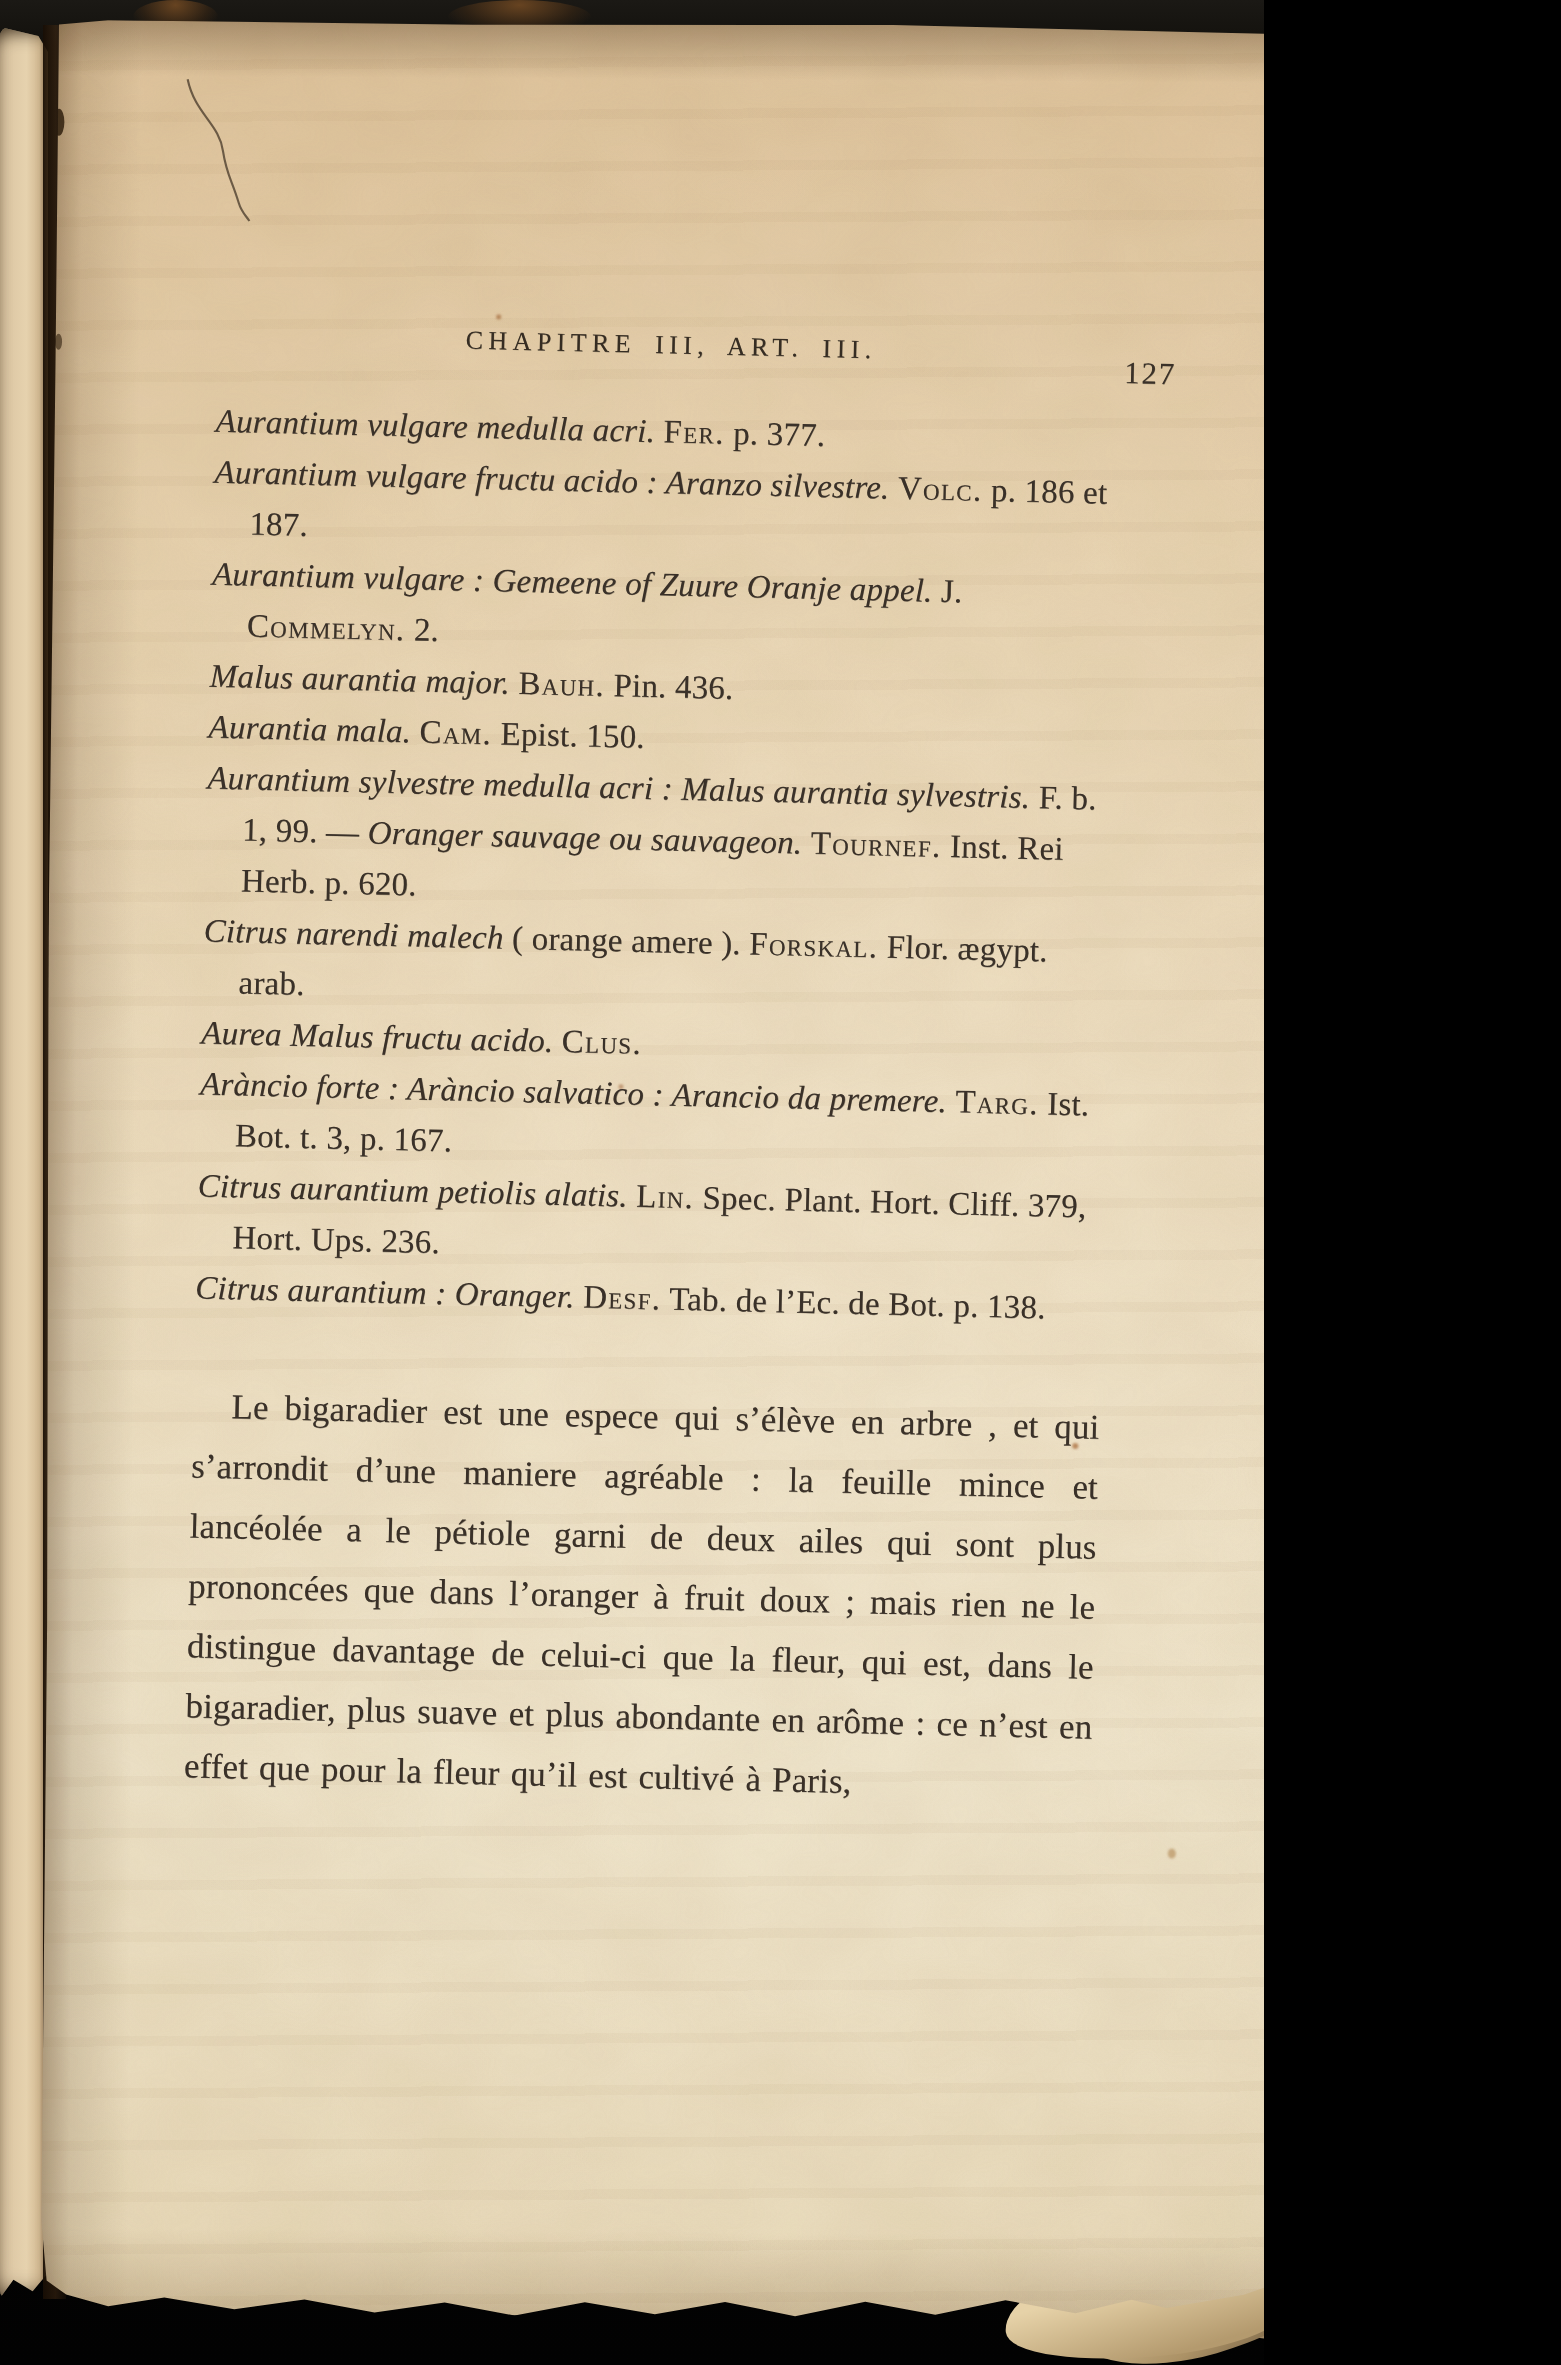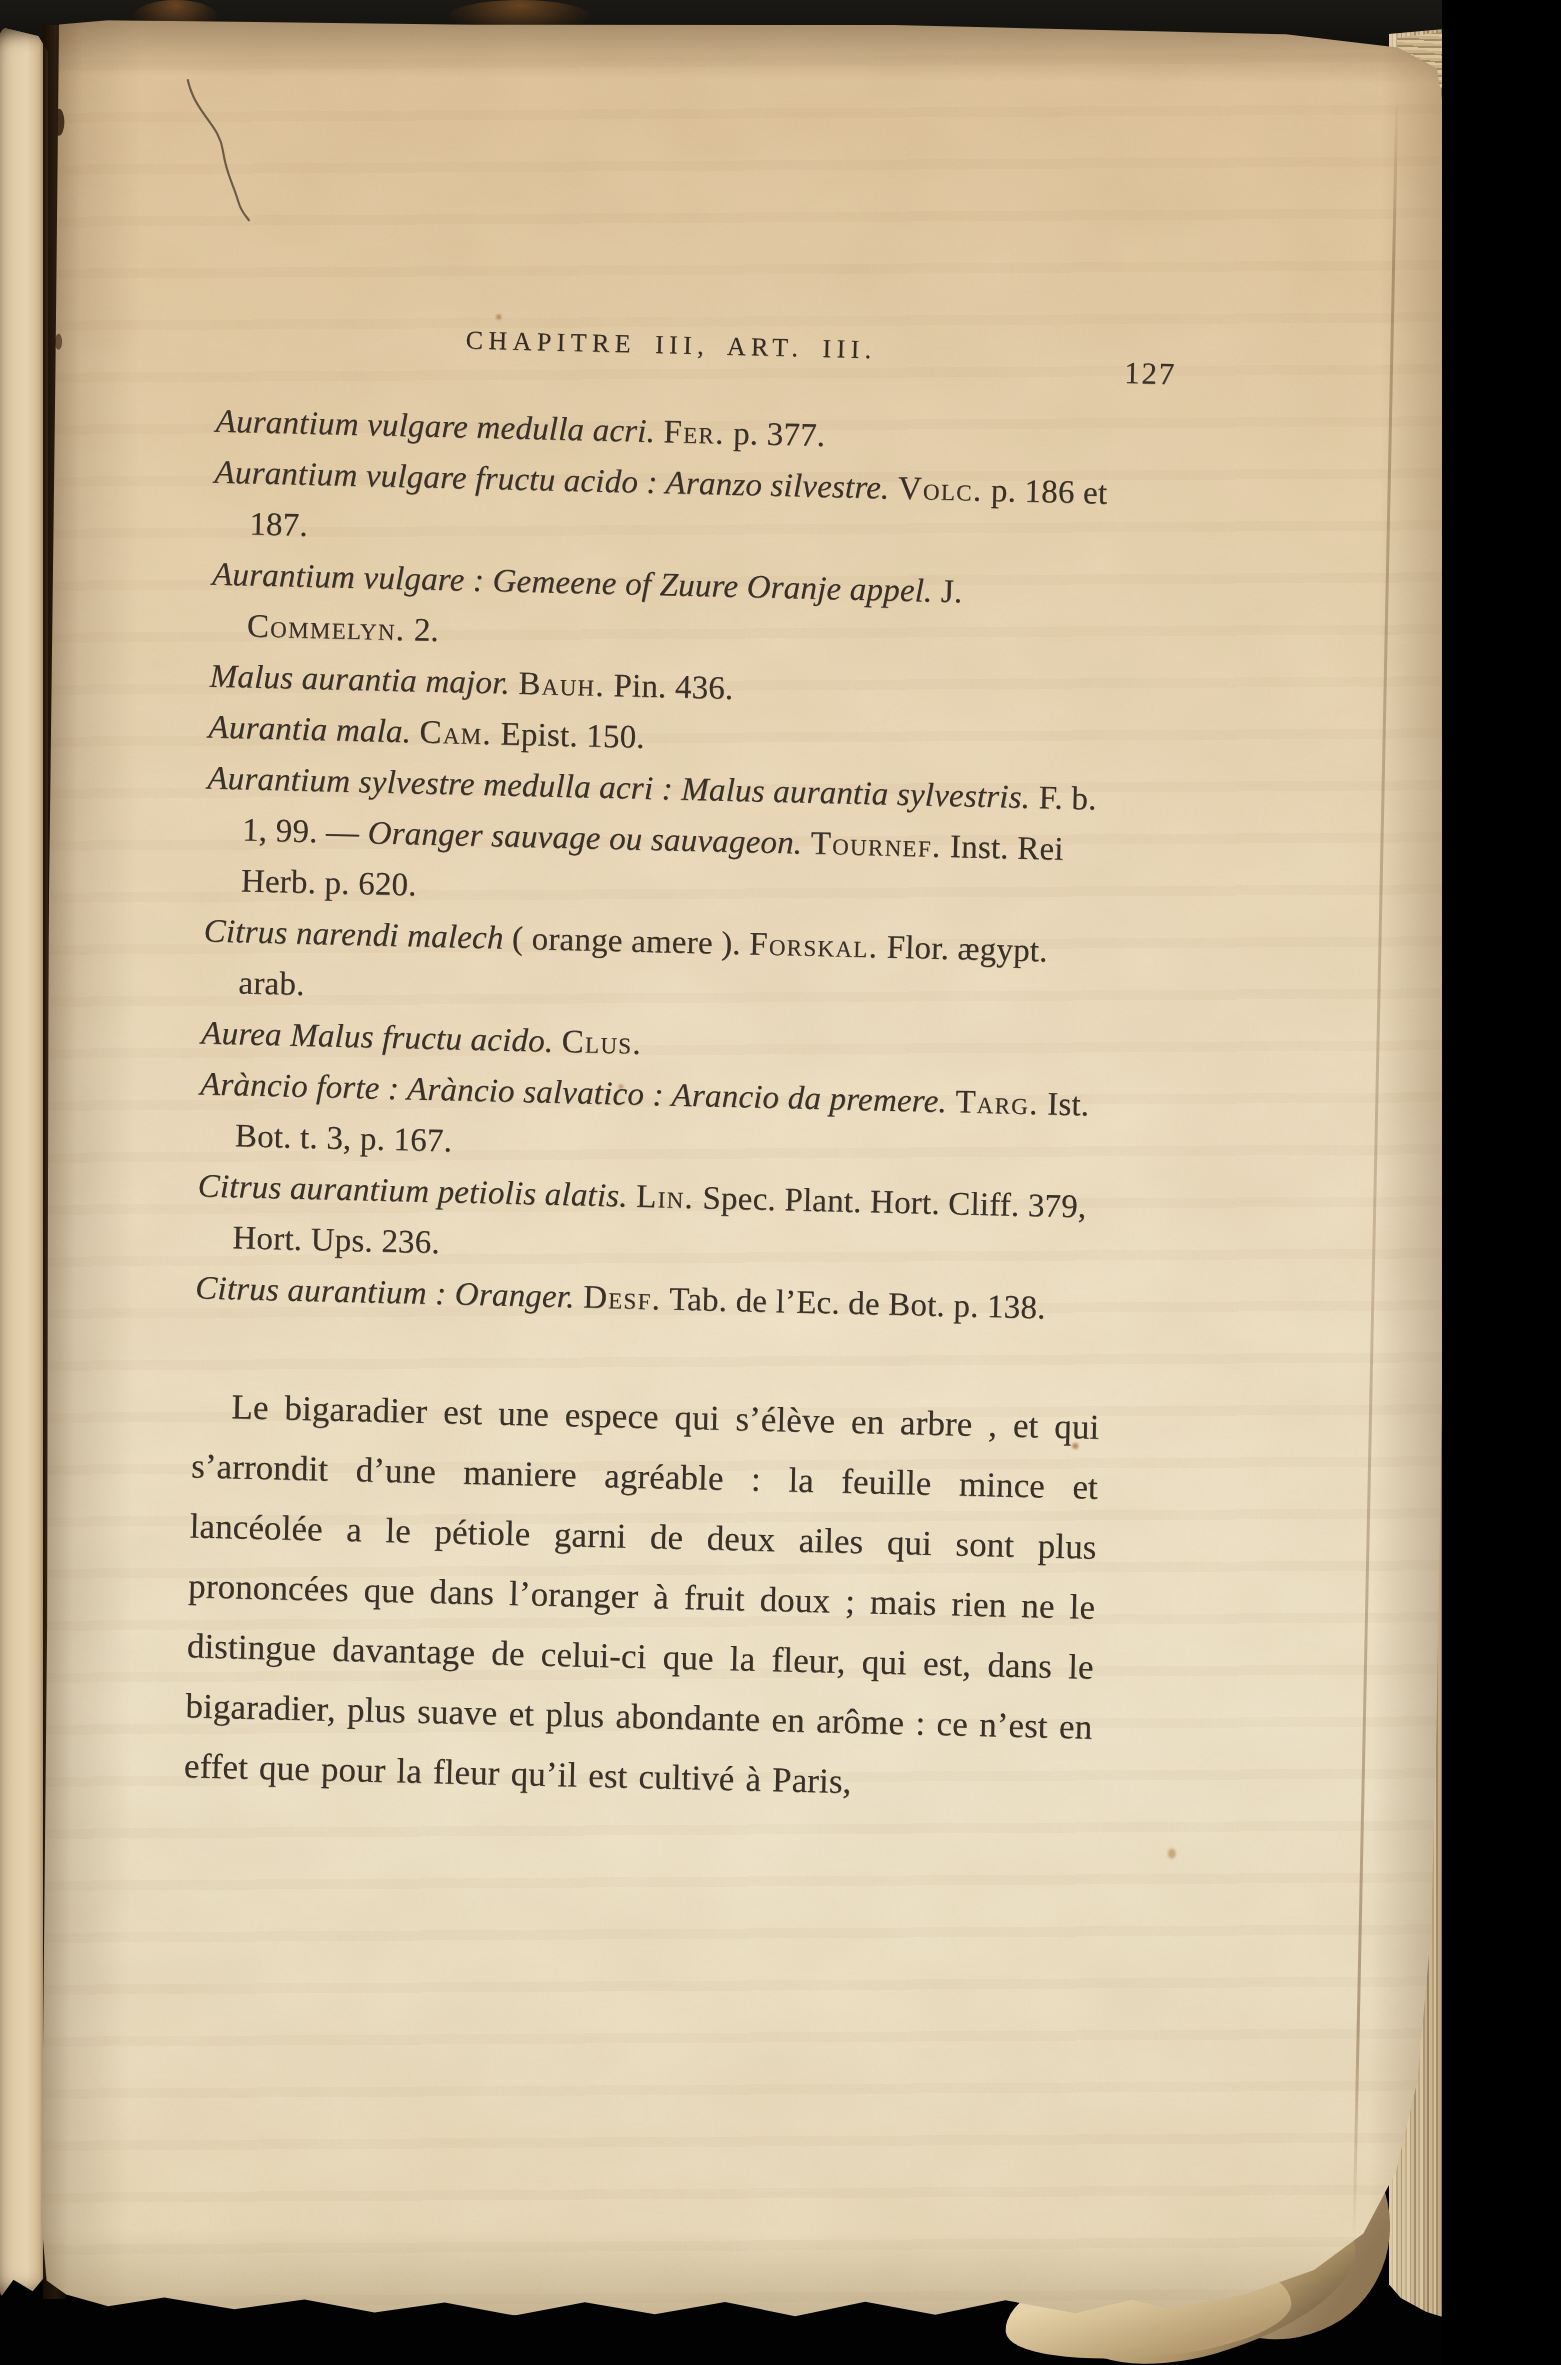--- a/index.html
+++ b/index.html
@@ -1,17 +1,17 @@
 <!DOCTYPE html>
 <html style="--background: #0b0a08; --paper: #ecdcbd; --paper-dark: #dfc49c; --ink: #3a3129; --edge-dark: #88745a; --edge-light: #d8c39b;font-size:14.3px"><head>
 <meta charset="utf-8">
 <style>
   html,body{margin:0;padding:0;background:#000;}
   .scene{
-    position:relative;width:1442px;height:2366px;overflow:hidden;
+    position:relative;width:1264px;height:2366px;overflow:hidden;
     background:linear-gradient(180deg,#1b1915 0%,#12100c 2%,#0b0a08 18%,#070606 60%,#020202 100%);
     font-family:"Liberation Serif","DejaVu Serif",serif;
   }
   
   .headband{position:absolute;height:34px;border-radius:50%;
     background:radial-gradient(ellipse at 50% 15%,rgba(122,78,36,.8),rgba(80,50,22,.35) 55%,rgba(0,0,0,0) 78%);}
   .hb-a{left:133px;top:0;width:85px;}
   .hb-b{left:448px;top:0;width:143px;}
   .dust{position:absolute;width:2.7px;height:2.7px;border-radius:50%;background:rgba(205,195,175,.28);}
   .du-a{left:1548px;top:215px;}.du-b{left:1523px;top:878px;}.du-c{left:1514px;top:1452px;}

